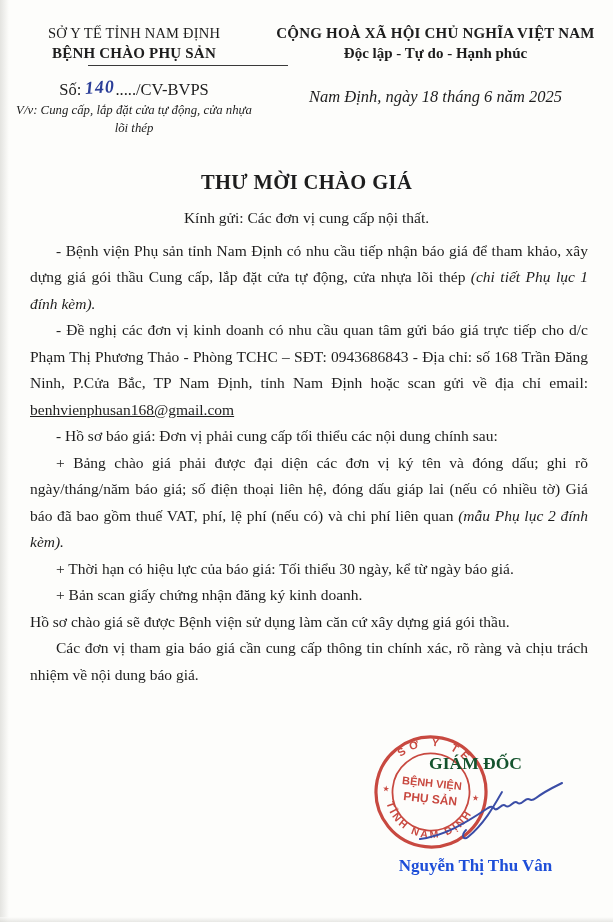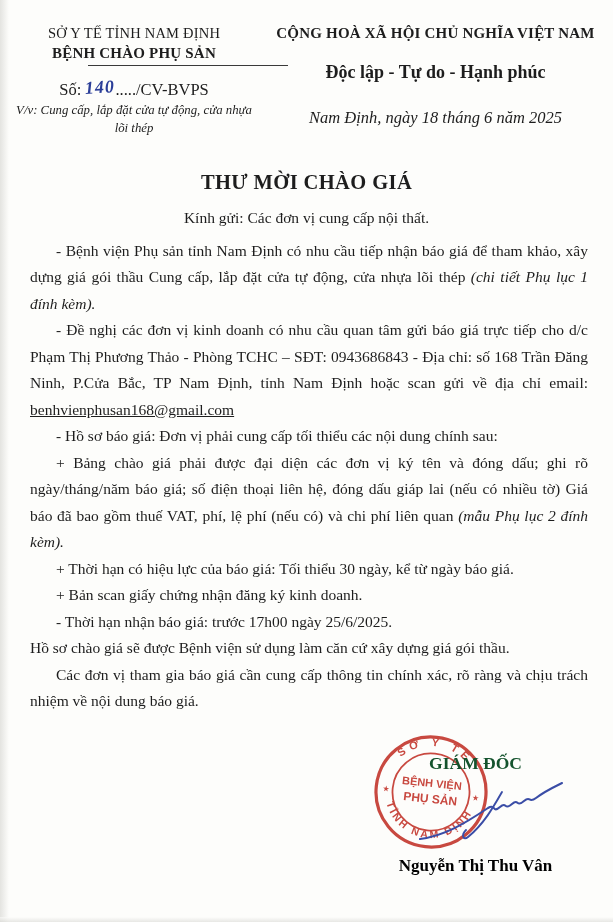--- a/index.html
+++ b/index.html
@@ -25,21 +25,21 @@
   .org-parent { font-size:14.5px; letter-spacing:.2px; }
   .org-name   { font-size:15px; font-weight:bold; margin-top:3px; letter-spacing:.2px; }
   .org-rule   { width:200px; border-bottom:1.6px solid #3a3a3a; margin:3px 0 0 78px; }
   .doc-no     { margin-top:13px; font-size:16.5px; }
   .hand {
     display:inline-block; color:#2b3e98; font-weight:bold; font-style:italic;
     font-size:18px; transform:rotate(-4deg) translateY(-2px); letter-spacing:1px;
   }
   .subject { margin:2px auto 0; font-style:italic; font-size:12.8px; line-height:1.4; width:236px; }
   .nat1 { font-size:15px; font-weight:bold; letter-spacing:.2px; }
-  .nat2 { font-size:18px; font-weight:bold; margin-top:20px; }
+  .nat2 { font-size:15px; font-weight:bold; margin-top:3px; }
   .dateline { font-style:italic; font-size:16.5px; margin-top:25px; }
 
   
   .title { text-align:center; font-size:20.5px; font-weight:bold; margin-top:33px; letter-spacing:.4px; }
   .salute { text-align:center; font-size:15.5px; margin-top:15px; }
   .body { margin:11px 25px 0 30px; font-size:15.5px; line-height:26.5px; text-align:justify; }
   .body p { margin:0; }
   .ind { text-indent:26px; }
   .it { font-style:italic; }
   .u  { text-decoration:underline; }
@@ -48,21 +48,21 @@
   .noi-nhan { position:absolute; left:53px; top:752px; }
   .noi-nhan-label { font-size:15px; font-weight:bold; }
   .noi-nhan-item  { font-size:14.5px; margin:6px 0 0 22px; line-height:19px; }
 
   .giamdoc {
     position:absolute; left:393px; top:753px; width:165px; text-align:center;
     font-size:17.5px; font-weight:bold; color:#14532d; z-index:3;
   }
   .signer-name {
     position:absolute; left:363px; top:856px; width:225px; text-align:center;
-    font-size:17px; font-weight:bold; color:#000000; z-index:3;
+    font-size:17px; font-weight:bold; color:#1d4ed8; z-index:3;
   }
   .stamp-wrap {
     position:absolute; left:371px; top:732px; width:120px; height:120px;
     transform:rotate(6deg); z-index:1; opacity:.92;
   }
   .stamp-wrap svg { font-family:"Liberation Sans","DejaVu Sans",sans-serif; }
   .sig-wrap { position:absolute; left:416px; top:776px; width:150px; height:70px; z-index:4; }
 </style>
 </head>
 <body>
@@ -90,21 +90,20 @@
   <div class="title">THƯ MỜI CHÀO GIÁ</div>
   <div class="salute">Kính gửi: Các đơn vị cung cấp nội thất.</div>
 
   <div class="body">
     <p class="ind"><span>- Bệnh viện Phụ sản tỉnh Nam Định có nhu cầu tiếp nhận báo giá để tham khảo, xây dựng giá gói thầu Cung cấp, lắp đặt cửa tự động, cửa nhựa lõi thép </span><span class="it">(chi tiết Phụ lục 1 đính kèm).</span></p>
     <p class="ind"><span>- Đề nghị các đơn vị kinh doanh có nhu cầu quan tâm gửi báo giá trực tiếp cho d/c Phạm Thị Phương Thảo - Phòng TCHC – SĐT: 0943686843 - Địa chỉ: số 168 Trần Đăng Ninh, P.Cửa Bắc, TP Nam Định, tỉnh Nam Định hoặc scan gửi về địa chỉ email: </span><span class="u">benhvienphusan168@gmail.com</span></p>
     <p class="ind">- Hồ sơ báo giá: Đơn vị phải cung cấp tối thiểu các nội dung chính sau:</p>
     <p class="ind"><span>+ Bảng chào giá phải được đại diện các đơn vị ký tên và đóng dấu; ghi rõ ngày/tháng/năm báo giá; số điện thoại liên hệ, đóng dấu giáp lai (nếu có nhiều tờ) Giá báo đã bao gồm thuế VAT, phí, lệ phí (nếu có) và chi phí liên quan </span><span class="it">(mẫu Phụ lục 2 đính kèm).</span></p>
     <p class="ind">+ Thời hạn có hiệu lực của báo giá: Tối thiểu 30 ngày, kể từ ngày báo giá.</p>
     <p class="ind">+ Bản scan giấy chứng nhận đăng ký kinh doanh.</p>
-    <p class="ind">- Thời hạn nhận báo giá: trước 17h00 ngày 25/6/2025.</p>
     <p>Hồ sơ chào giá sẽ được Bệnh viện sử dụng làm căn cứ xây dựng giá gói thầu.</p>
     <p class="ind">Các đơn vị tham gia báo giá cần cung cấp thông tin chính xác, rõ ràng và chịu trách nhiệm về nội dung báo giá.</p>
   </div>
 
 
   <div class="giamdoc">GIÁM ĐỐC</div>
 
   <div class="stamp-wrap">
     <svg width="120" height="120" viewBox="0 0 120 120">
       <defs>

